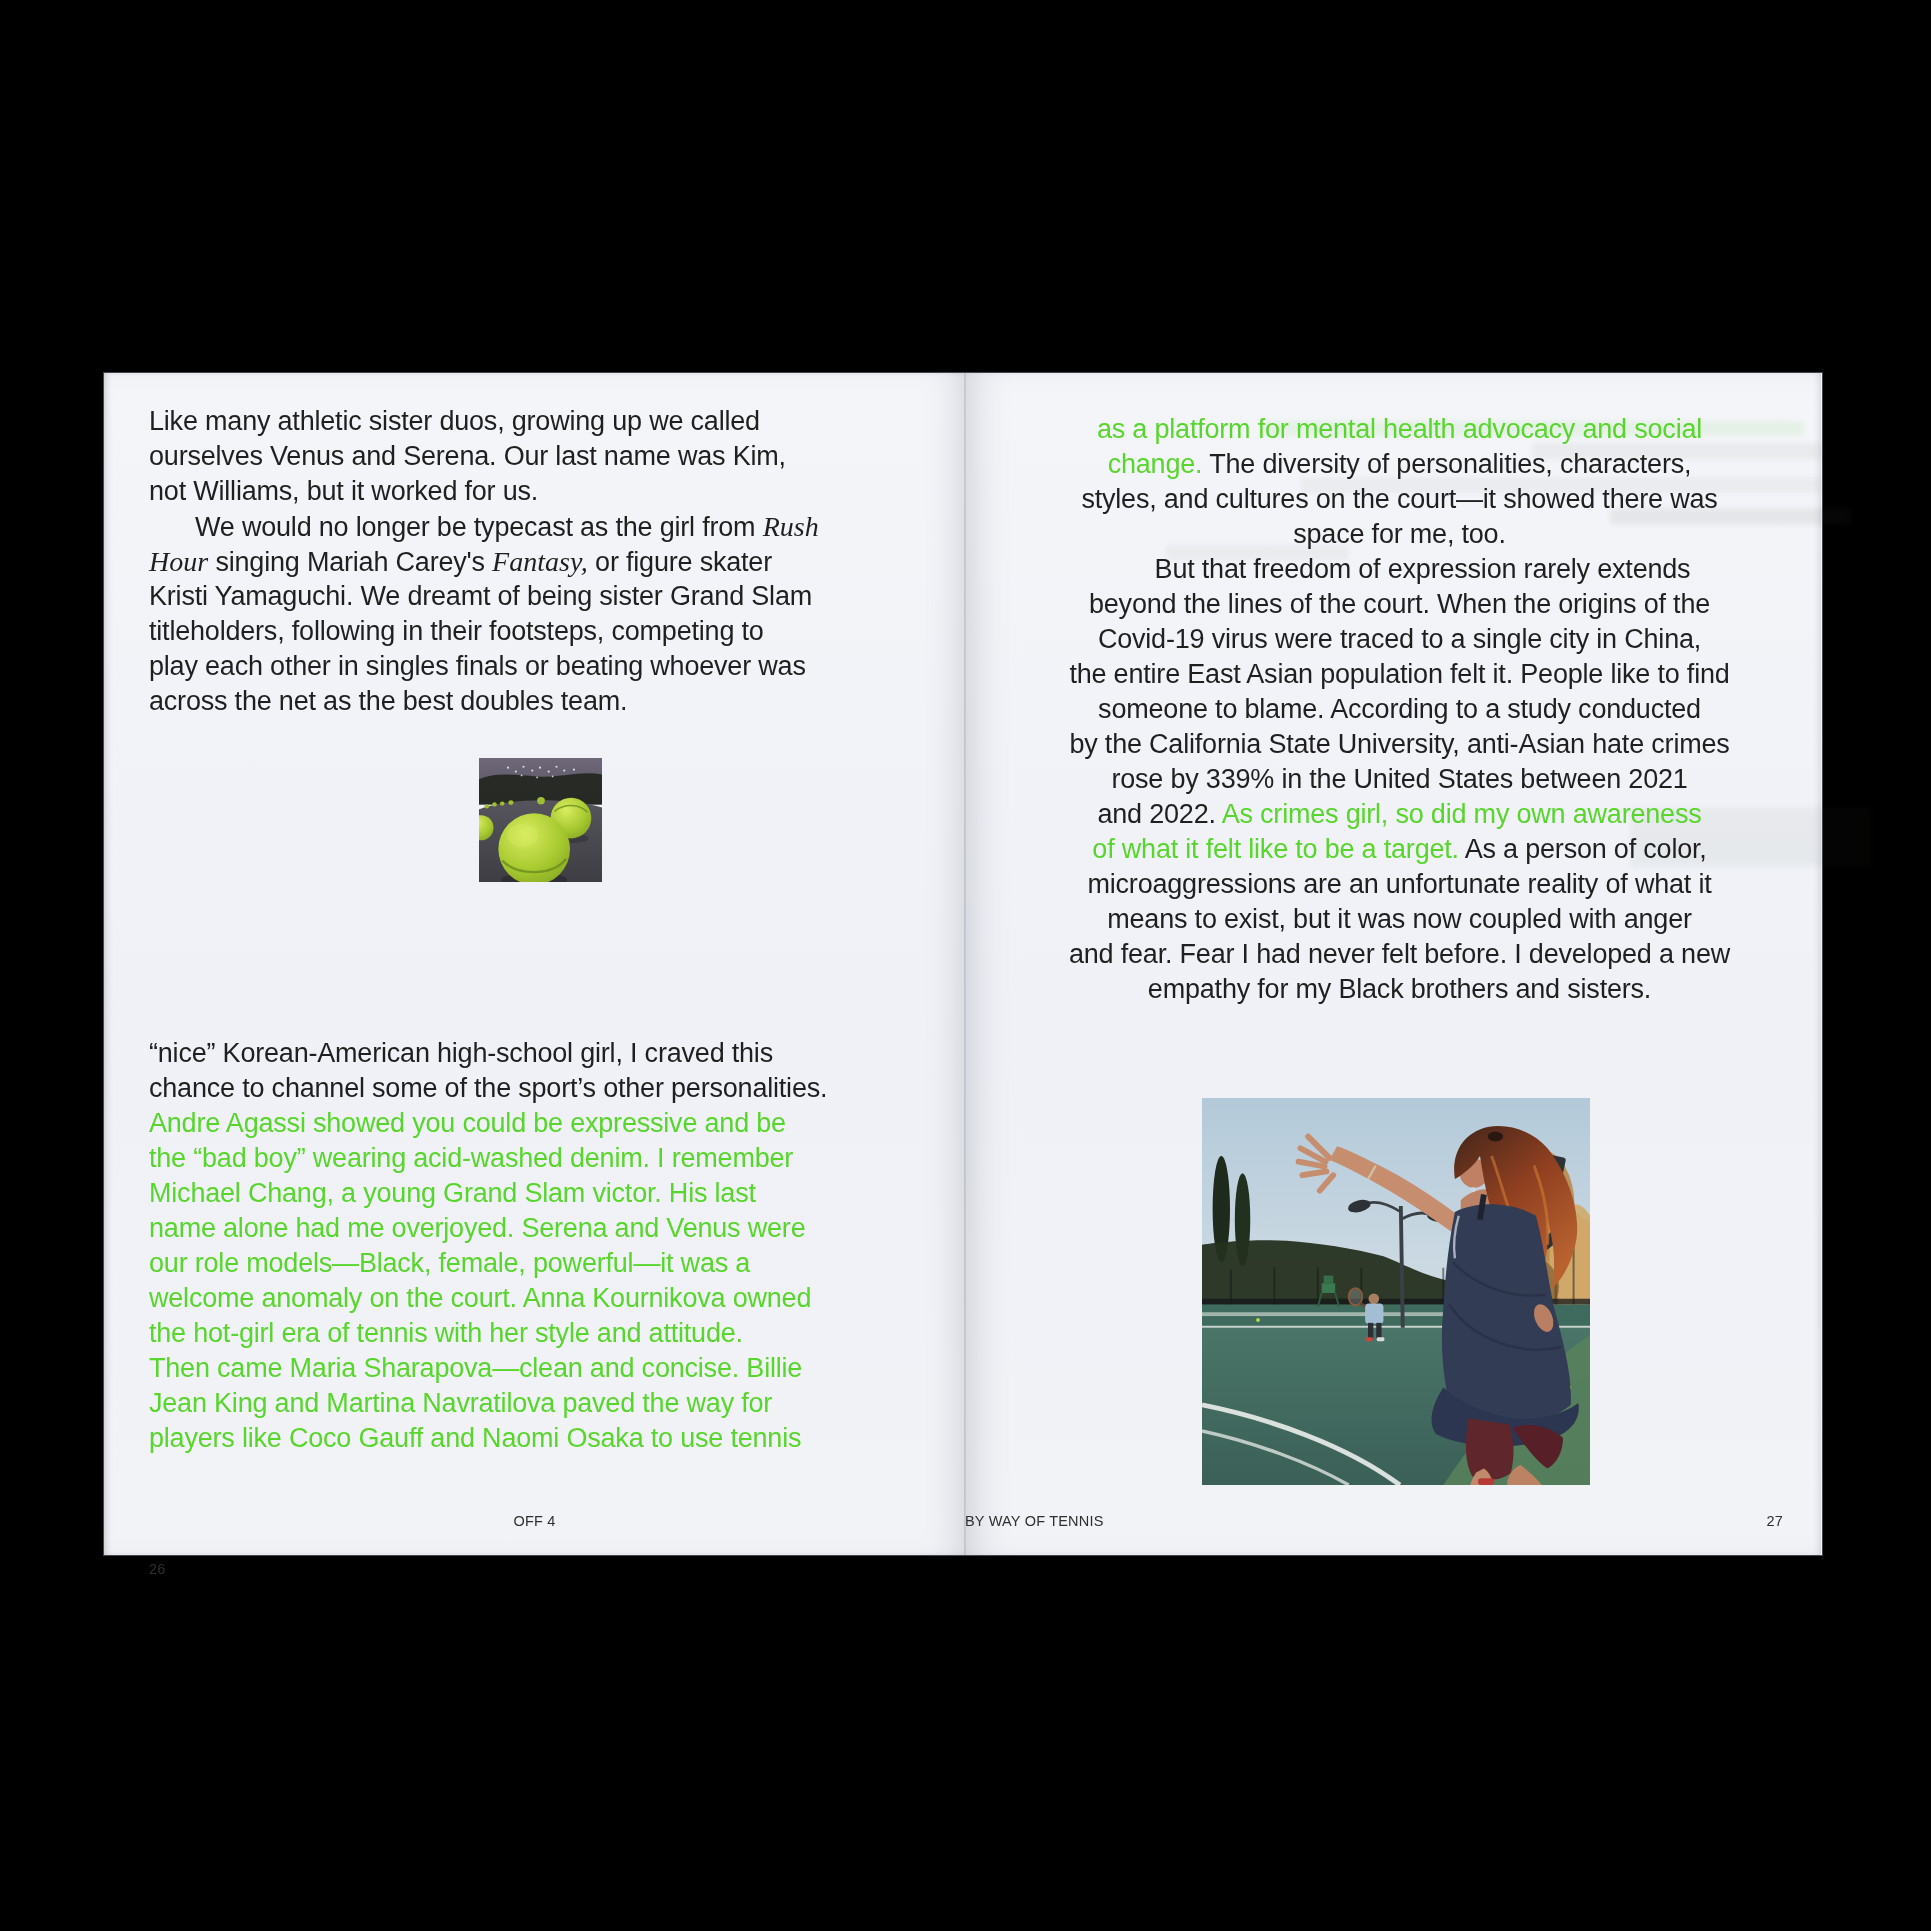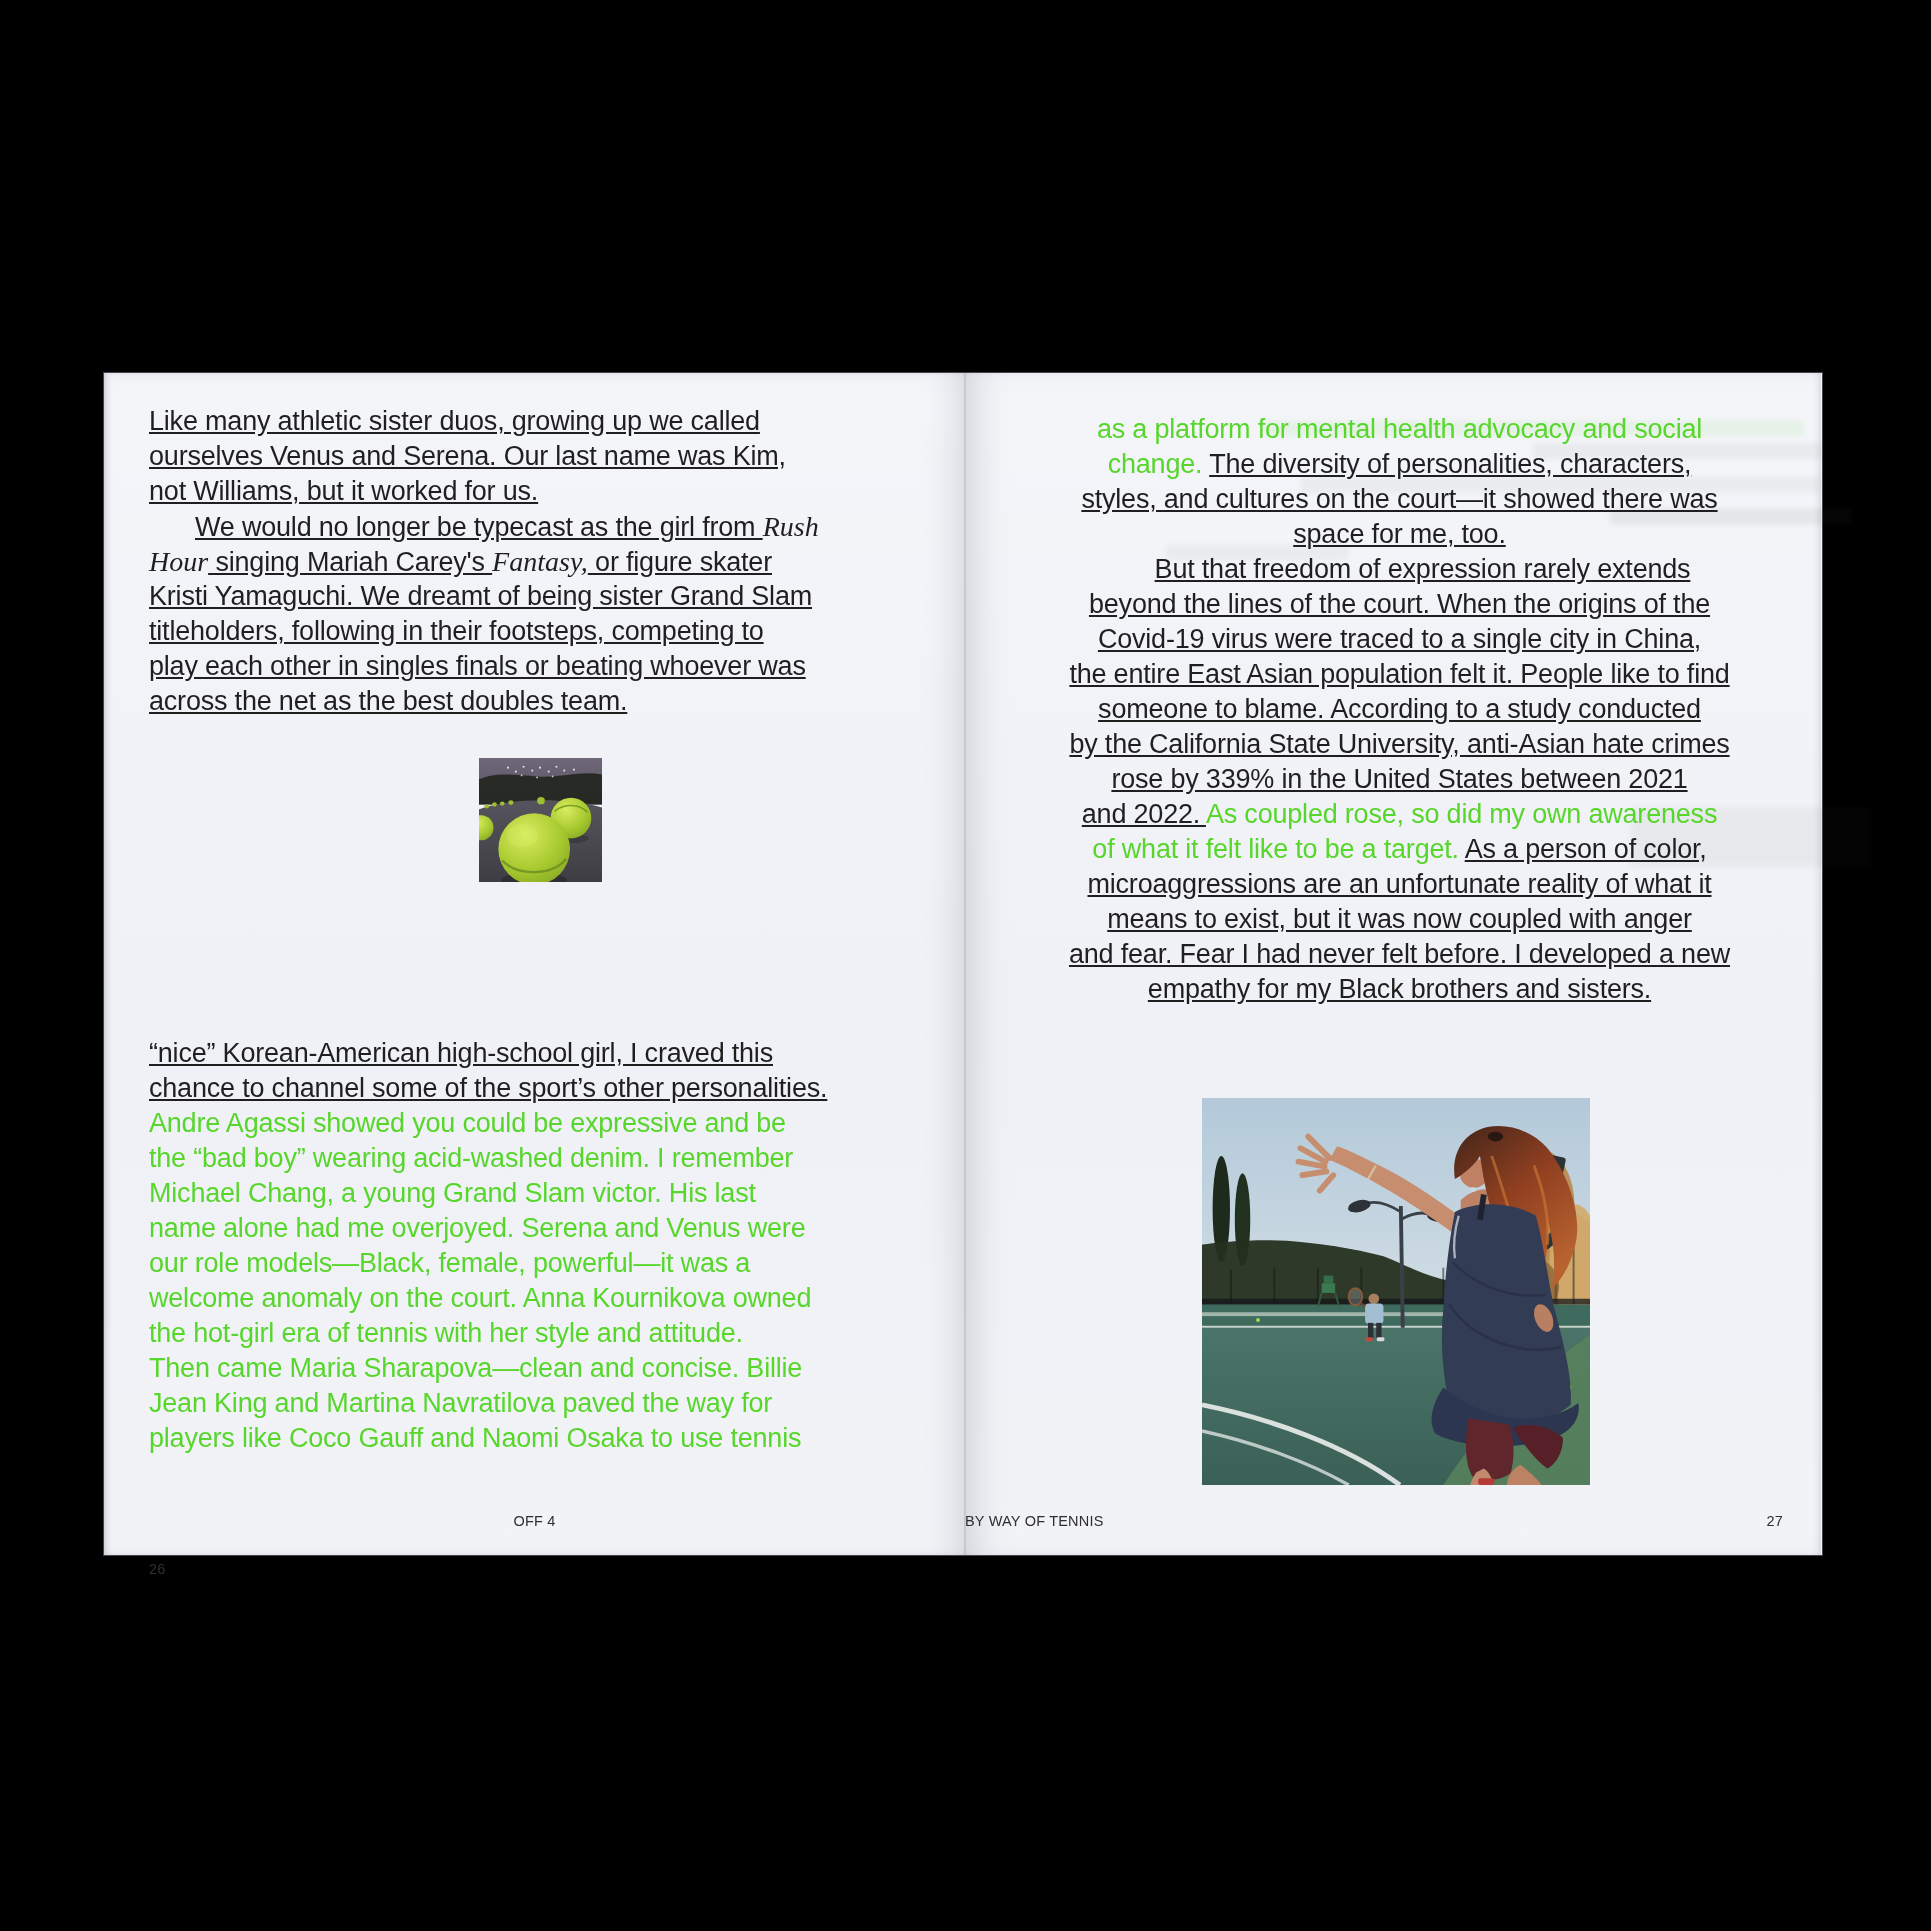--- a/index.html
+++ b/index.html
@@ -15,21 +15,21 @@
   .page-left{left:0;width:861px;
       box-shadow:inset 4.8px 0 8.7px -4.8px rgba(20,25,45,.28), inset -25px 0 44px -29px rgba(20,25,45,.22);}
   .page-right{left:861px;width:856px;
       box-shadow:inset 27px 0 46px -31px rgba(20,25,45,.26), inset -4.8px 0 8.7px -4.8px rgba(20,25,45,.20);}
   .fold{position:absolute;left:860px;top:0;width:1.9px;height:100%;
       background:linear-gradient(90deg,rgba(25,30,55,.16),rgba(25,30,55,.05));}
 
   .textblock{position:absolute;font-size:27px;line-height:35px;letter-spacing:-0.2px;color:var(--ink,#1f1f1f);}
   .line{white-space:pre;height:35px;}
   .line.indent{padding-left:46px;}
-  .seg-k{color:var(--ink,#1f1f1f);text-decoration:underline;}
+  .seg-k{color:var(--ink,#1f1f1f);}
   .seg-g{color:var(--green,#57d62b);}
   .seg-i{font-family:"Liberation Serif",serif;font-style:italic;letter-spacing:0;font-size:28px;color:var(--ink,#1f1f1f);}
 
   .tb-intro{left:45px;top:31px;width:807px;}
   .tb-leftbody{left:45px;top:663px;width:807px;}
   .tb-rightbody{left:892px;top:39px;width:807px;text-align:center;}
 
   figure{margin:0;padding:0;position:absolute;overflow:hidden;}
   .photo-balls{left:375px;top:385px;width:123px;height:124px;}
   .photo-player{left:1098px;top:725px;width:388px;height:387px;}
@@ -154,21 +154,21 @@
         <div class="line"><span class="seg-g">change. </span><span class="seg-k">The diversity of personalities, characters,</span></div>
         <div class="line"><span class="seg-k">styles, and cultures on the court—it showed there was</span></div>
         <div class="line"><span class="seg-k">space for me, too.</span></div>
         <div class="line indent"><span class="seg-k">But that freedom of expression rarely extends</span></div>
         <div class="line"><span class="seg-k">beyond the lines of the court. When the origins of the</span></div>
         <div class="line"><span class="seg-k">Covid-19 virus were traced to a single city in China,</span></div>
         <div class="line"><span class="seg-k">the entire East Asian population felt it. People like to find</span></div>
         <div class="line"><span class="seg-k">someone to blame. According to a study conducted</span></div>
         <div class="line"><span class="seg-k">by the California State University, anti-Asian hate crimes</span></div>
         <div class="line"><span class="seg-k">rose by 339% in the United States between 2021</span></div>
-        <div class="line"><span class="seg-k">and 2022. </span><span class="seg-g">As coupled rose, so did my own awareness</span></div>
+        <div class="line"><span class="seg-k">and 2022. </span><span class="seg-g">As crimes girl, so did my own awareness</span></div>
         <div class="line"><span class="seg-g">of what it felt like to be a target. </span><span class="seg-k">As a person of color,</span></div>
         <div class="line"><span class="seg-k">microaggressions are an unfortunate reality of what it</span></div>
         <div class="line"><span class="seg-k">means to exist, but it was now coupled with anger</span></div>
         <div class="line"><span class="seg-k">and fear. Fear I had never felt before. I developed a new</span></div>
         <div class="line"><span class="seg-k">empathy for my Black brothers and sisters.</span></div>
       </div>
 
     <figure class="photo-player">
       <svg viewBox="0 0 402 401" preserveAspectRatio="none">
         <defs>

